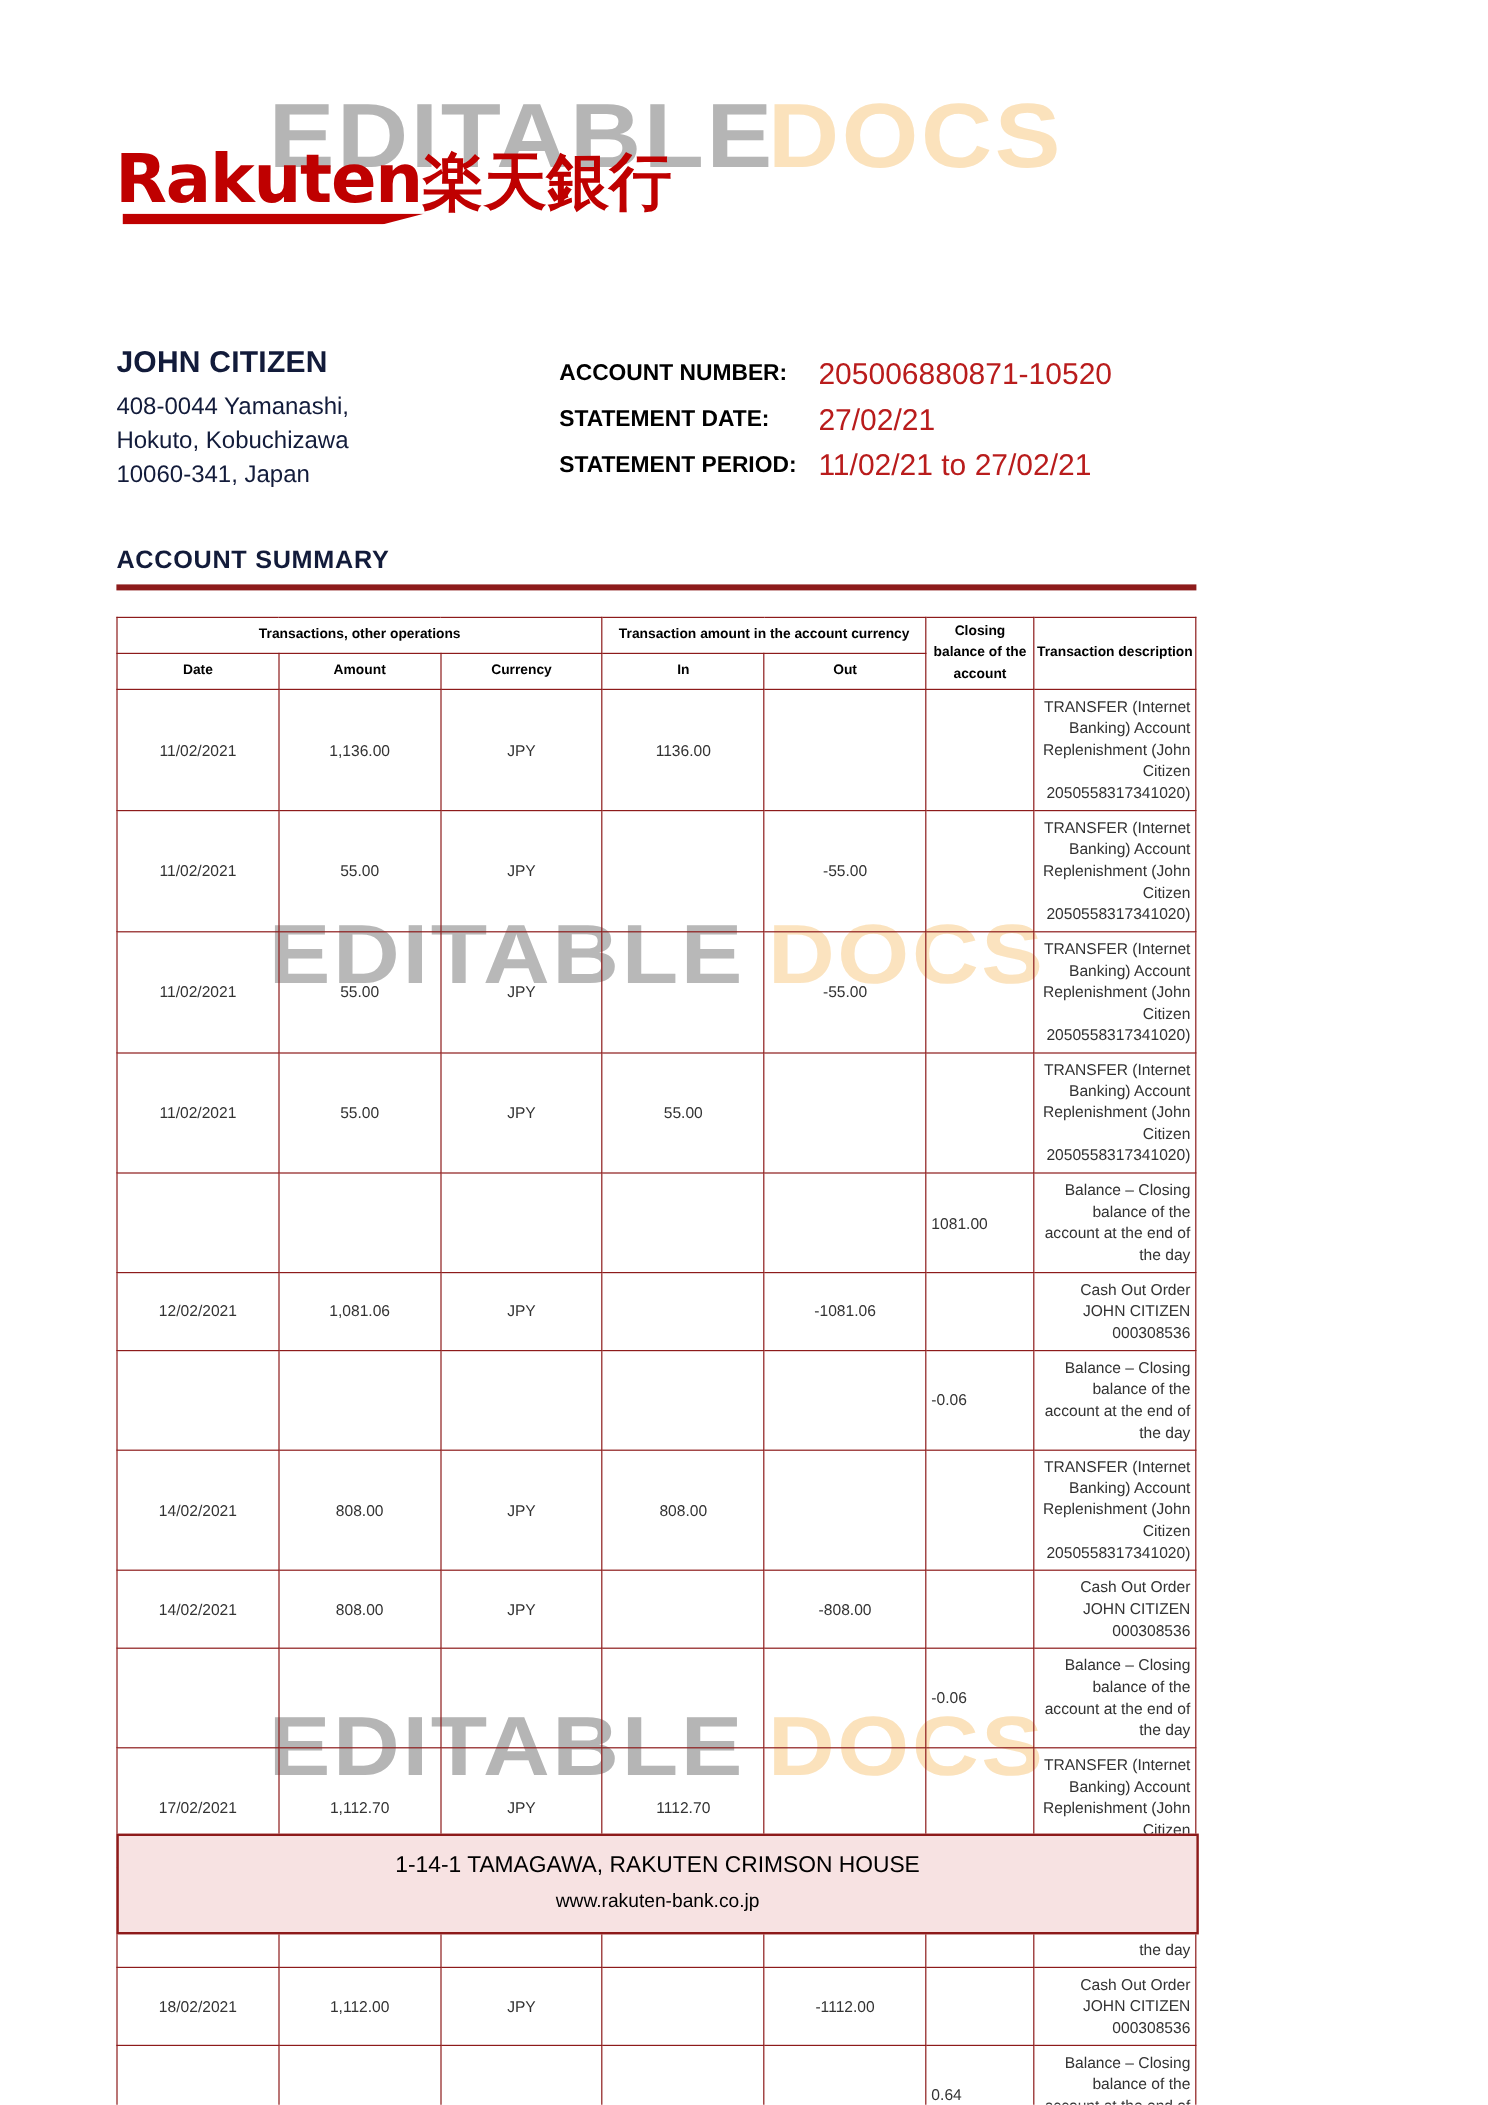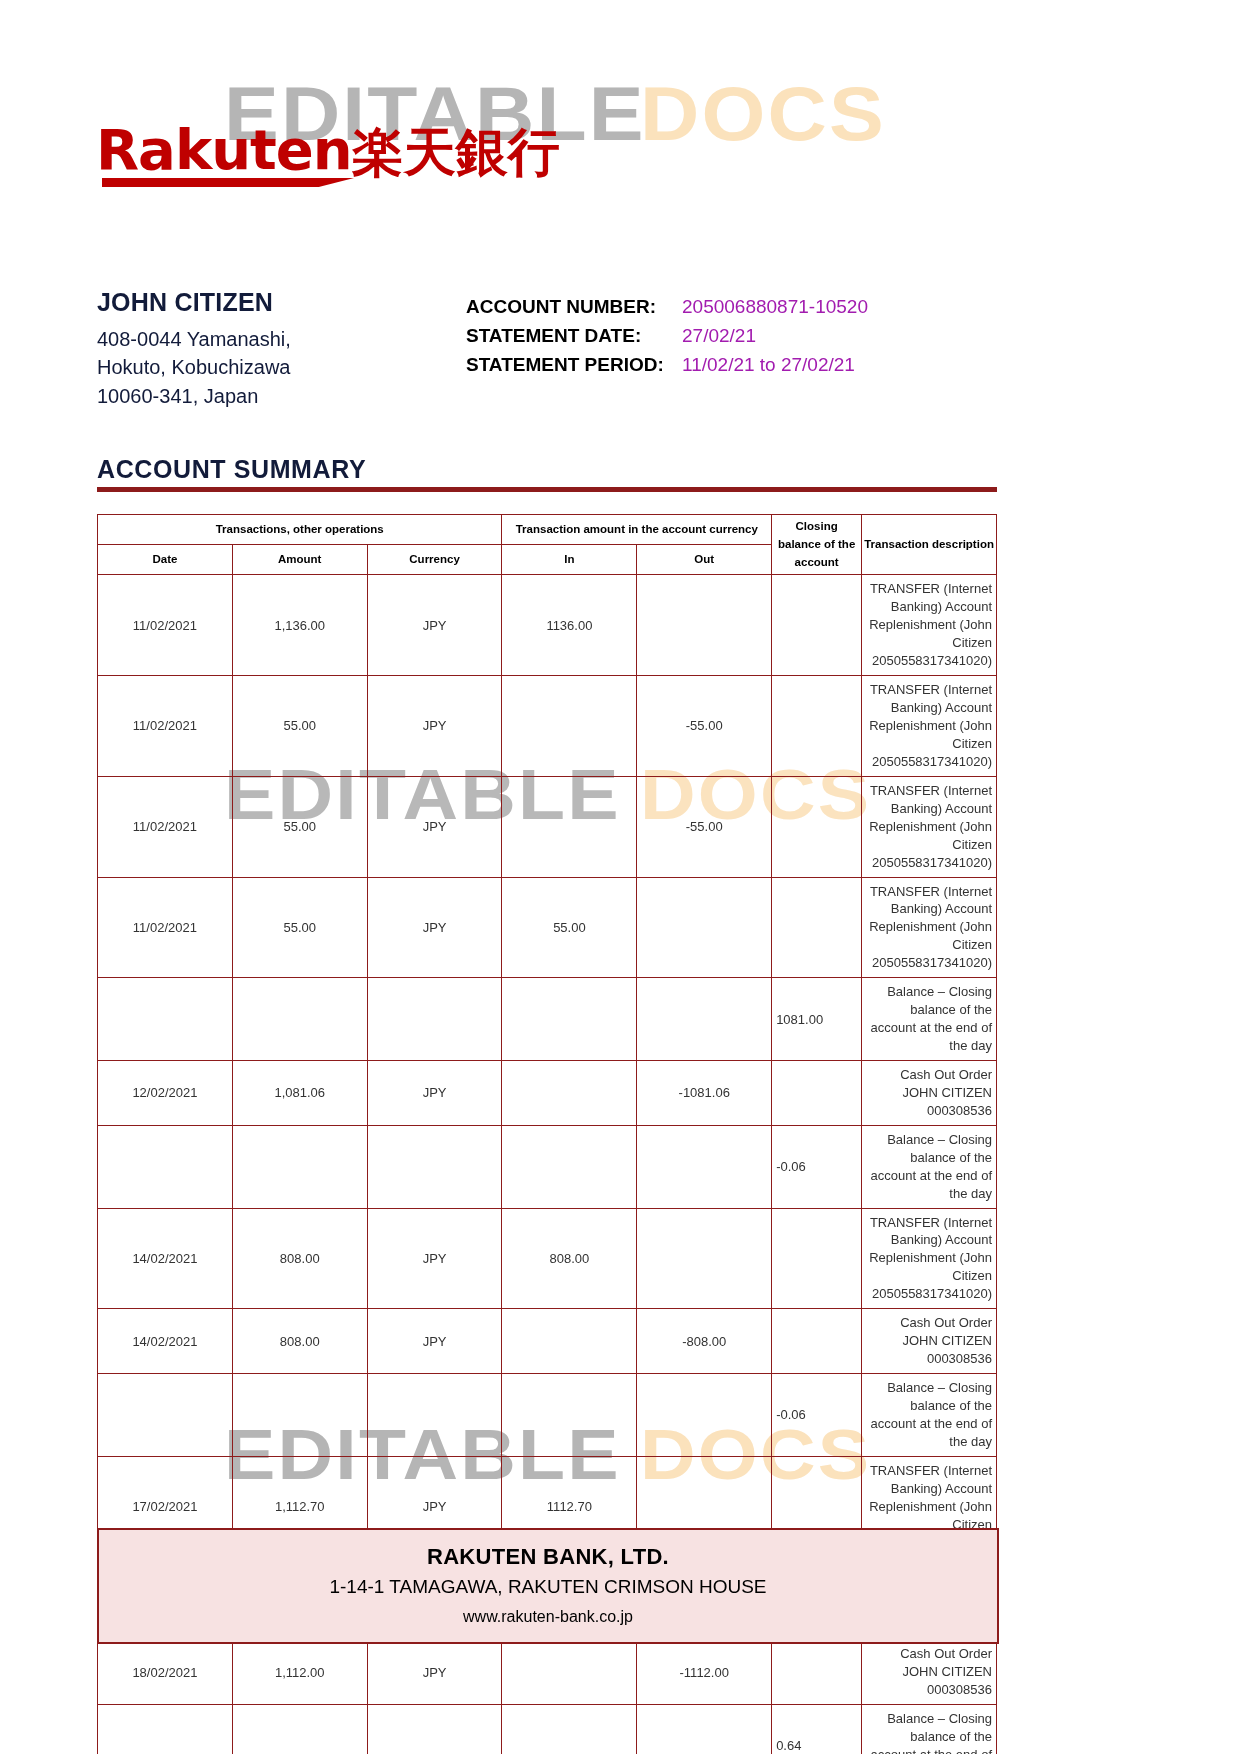--- a/index.html
+++ b/index.html
@@ -135,30 +135,30 @@
     line-height: 1.52;
   }
   .acct-label {
     font-size: 19px;
     font-weight: 700;
     color: #000000;
     width: 216px;
     flex: none;
   }
   .acct-value {
-    font-size: 19px;
-    color: #a21caf;
+    font-size: 25px;
+    color: #b91c1c;
   }
 
   
   .section-title {
     position: absolute;
     left: 97px;
     top: 455px;
-    font-size: 25px;
+    font-size: 21px;
     font-weight: 700;
     color: #121b3a;
     letter-spacing: 0.6px;
     z-index: 5;
   }
   .section-rule {
     position: absolute;
     left: 97px;
     top: 487px;
     width: 900px;
@@ -434,16 +434,15 @@
           <td class="c-in"></td>
           <td class="c-out"></td>
           <td class="c-bal">0.64</td>
           <td class="c-desc">Balance – Closing balance of the account at the end of the day</td>
         </tr>
       </tbody>
   </table>
 </div>
 
 <div class="footer-box">
-  <div class="footer-name">RAKUTEN BANK, LTD.</div>
   <div class="footer-addr">1-14-1 TAMAGAWA, RAKUTEN CRIMSON HOUSE</div>
   <div class="footer-url">www.rakuten-bank.co.jp</div>
 </div>
 
 </body></html>

